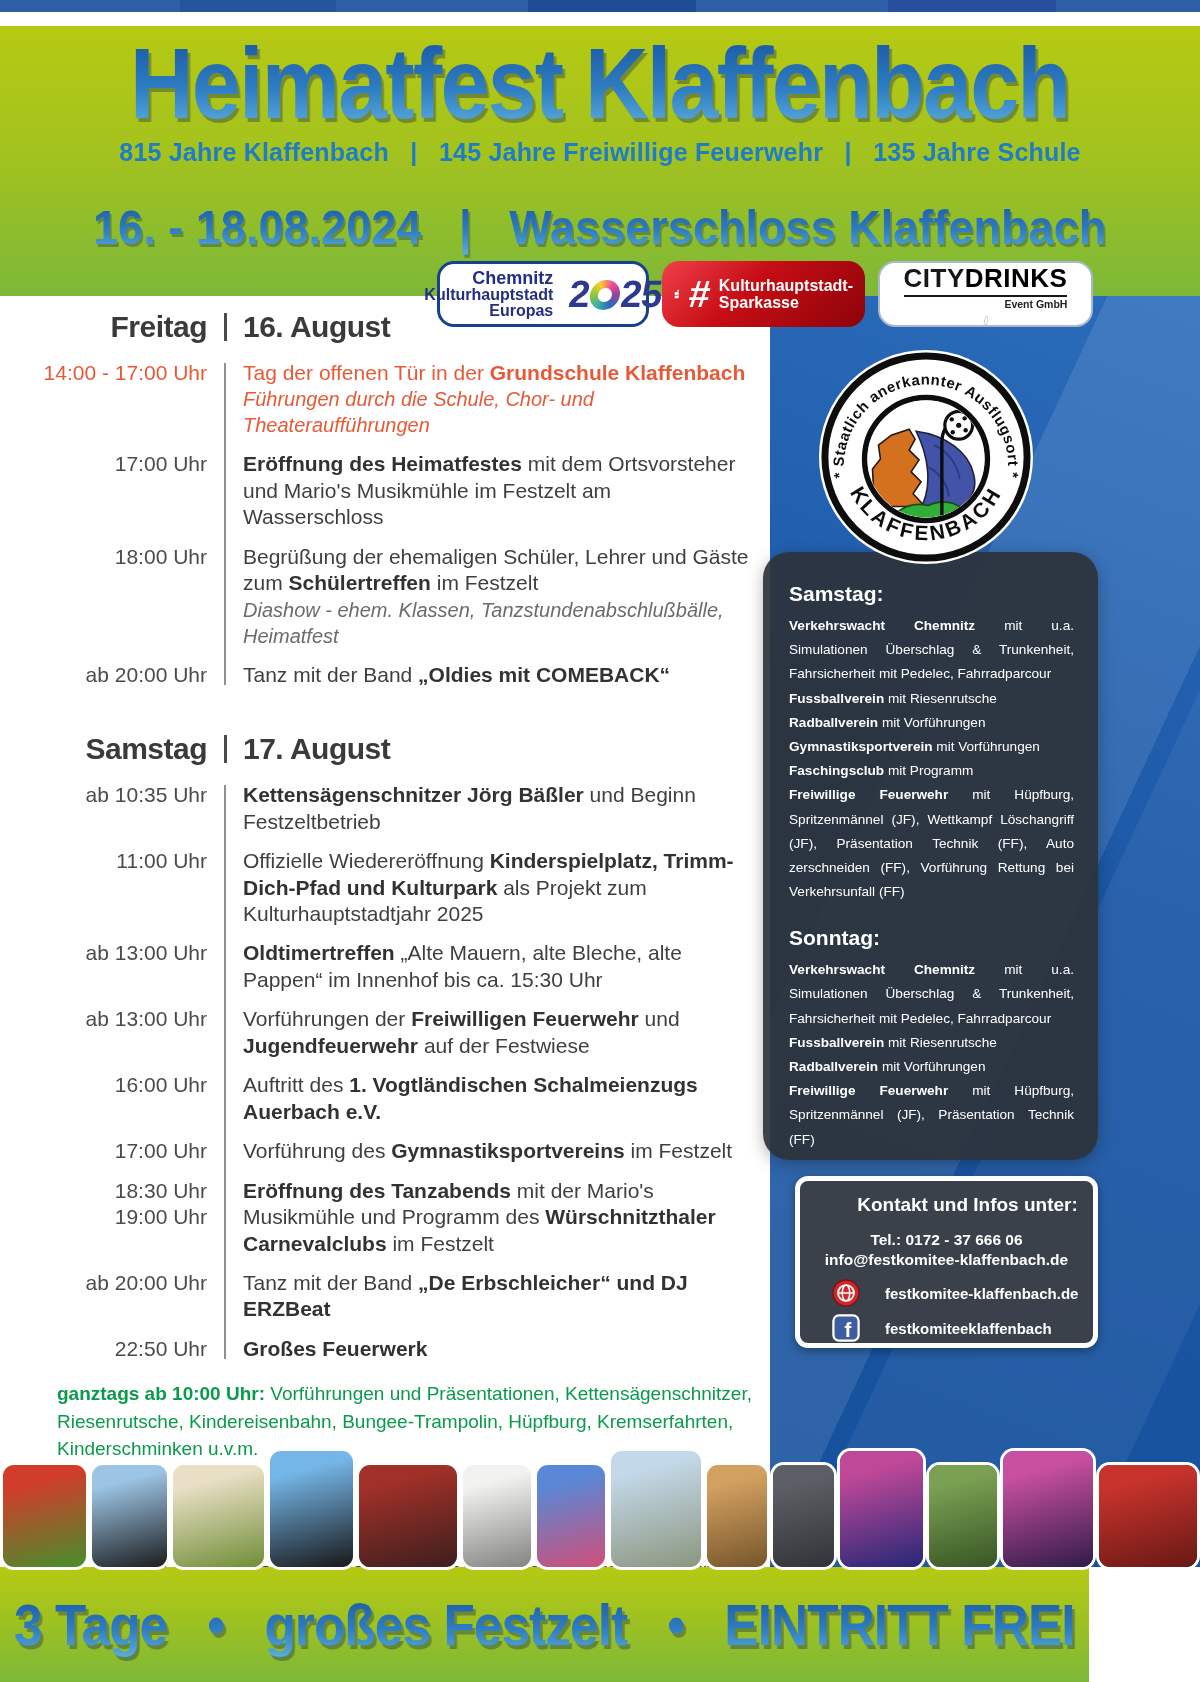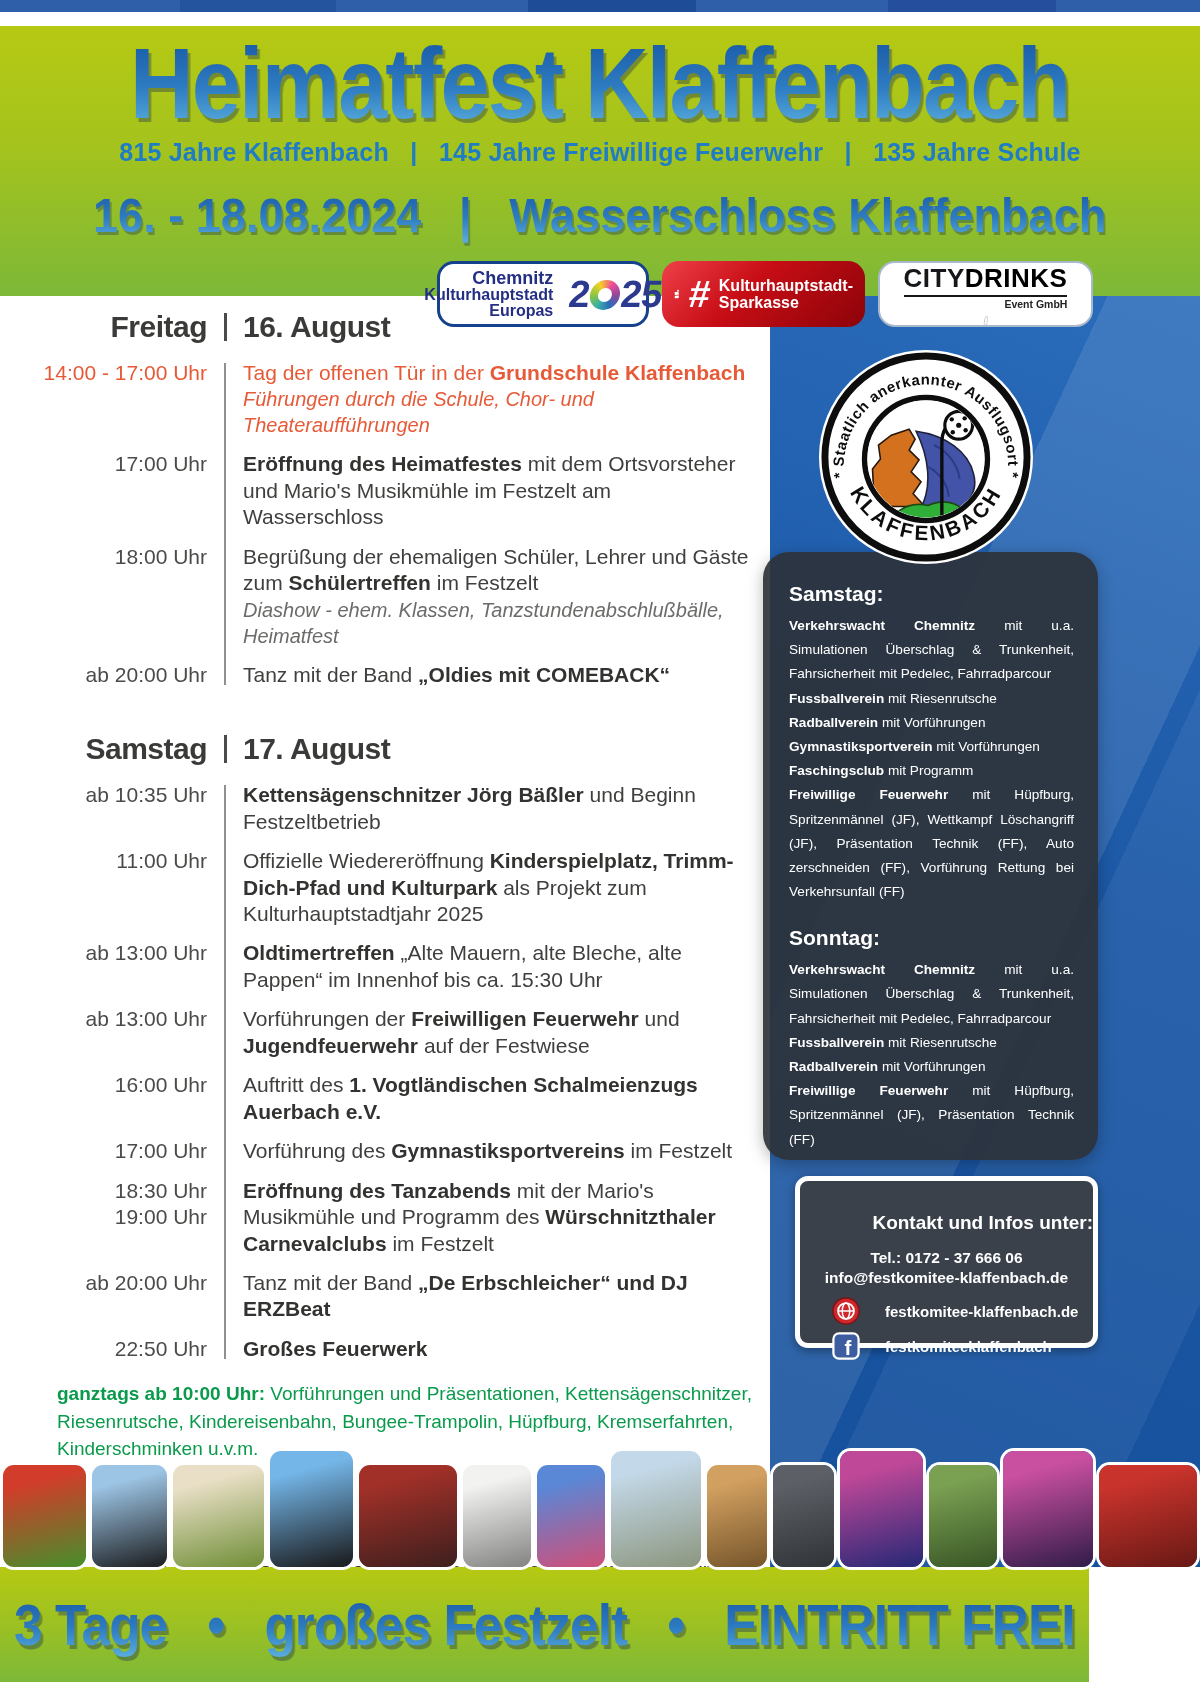--- a/index.html
+++ b/index.html
@@ -13,21 +13,21 @@
 
   
   .green-header { position:absolute; top:26px; left:0; width:1200px; height:270px;
     background:linear-gradient(180deg,#b6c913 0%,#a4c31d 45%,#7db838 100%); text-align:center; }
   .grad-text { background:linear-gradient(180deg,#1b5ea9 8%,#2e7cc2 55%,#57aadb 96%);
     -webkit-background-clip:text; background-clip:text; color:transparent; }
   .poster-title { margin-top:10px; font-size:100px; line-height:.94; font-weight:bold; letter-spacing:-2px;text-decoration:underline; }
   .poster-title .squeeze { display:inline-block; transform:scaleX(.88); transform-origin:center;
     filter:drop-shadow(3px 4px 0 rgba(23,46,84,.38)); }
   .poster-subtitle { margin-top:8px; font-size:25px; font-weight:bold; color:#1f7cc5; white-space:pre; letter-spacing:.2px; }
-  .poster-dateline { margin-top:20px; font-size:49px; font-weight:bold; white-space:pre; }
+  .poster-dateline { margin-top:32px; font-size:49px; font-weight:bold; white-space:pre; }
   .poster-dateline .squeeze { display:inline-block; transform:scaleX(.92); transform-origin:center;
     filter:drop-shadow(2px 3px 0 rgba(23,46,84,.35)); }
 
   
   .logo-row { position:absolute; top:261px; left:437px; display:flex; gap:13px; z-index:6; }
   .logo-box { height:66px; border-radius:17px; background:#fff; display:flex; align-items:center; }
   .logo-chemnitz { width:212px; border:3px solid #16418c; justify-content:center; gap:16px; padding:0 6px; }
   .lc-text { text-align:right; color:#232e84; line-height:1.02; }
   .lc-l1 { font-size:18px; font-weight:bold; }
   .lc-l2,.lc-l3 { font-size:16px; font-weight:bold; }
@@ -78,21 +78,21 @@
     box-shadow:0 4px 16px rgba(0,0,0,.28); }
   .ip-title { font-size:21px; font-weight:bold; margin:0 0 8px; }
   .ip-title + .ip-item { margin-top:0; }
   .ip-item { font-size:13.6px; line-height:1.78; text-align:justify; }
   .ip-item .b { font-weight:bold; }
   .ip-gap { height:22px; }
 
   .contact-panel { position:absolute; left:795px; top:1176px; width:303px; height:172px; z-index:3;
     background:#3a414b; border:5px solid #fff; border-radius:13px; box-shadow:0 3px 10px rgba(0,0,0,.35);
     color:#fff; }
-  .cp-title { text-align:right; font-size:19px; font-weight:bold; margin-top:31px;padding-left:42px; }
+  .cp-title { text-align:center; font-size:19px; font-weight:bold; margin-top:13px;padding-left:42px; }
   .cp-phone { text-align:center; font-size:15.5px; font-weight:bold; margin-top:15px; }
   .cp-mail  { text-align:center; font-size:15.5px; font-weight:bold; margin-top:2px; }
   .cp-rows { margin:10px 0 0 32px; }
   .cp-row { display:flex; align-items:center; gap:25px; margin-bottom:7px; }
   .cp-row span { font-size:15px; font-weight:bold; }
 
   
   .photo-strip { position:absolute; left:0; top:1459px; width:1200px; height:108px;
     display:flex; align-items:flex-end; gap:6px; padding:0 3px; z-index:5; }
   .photo { height:102px; border-radius:11px; box-shadow:0 0 0 3px #fff; flex-basis:0; }

